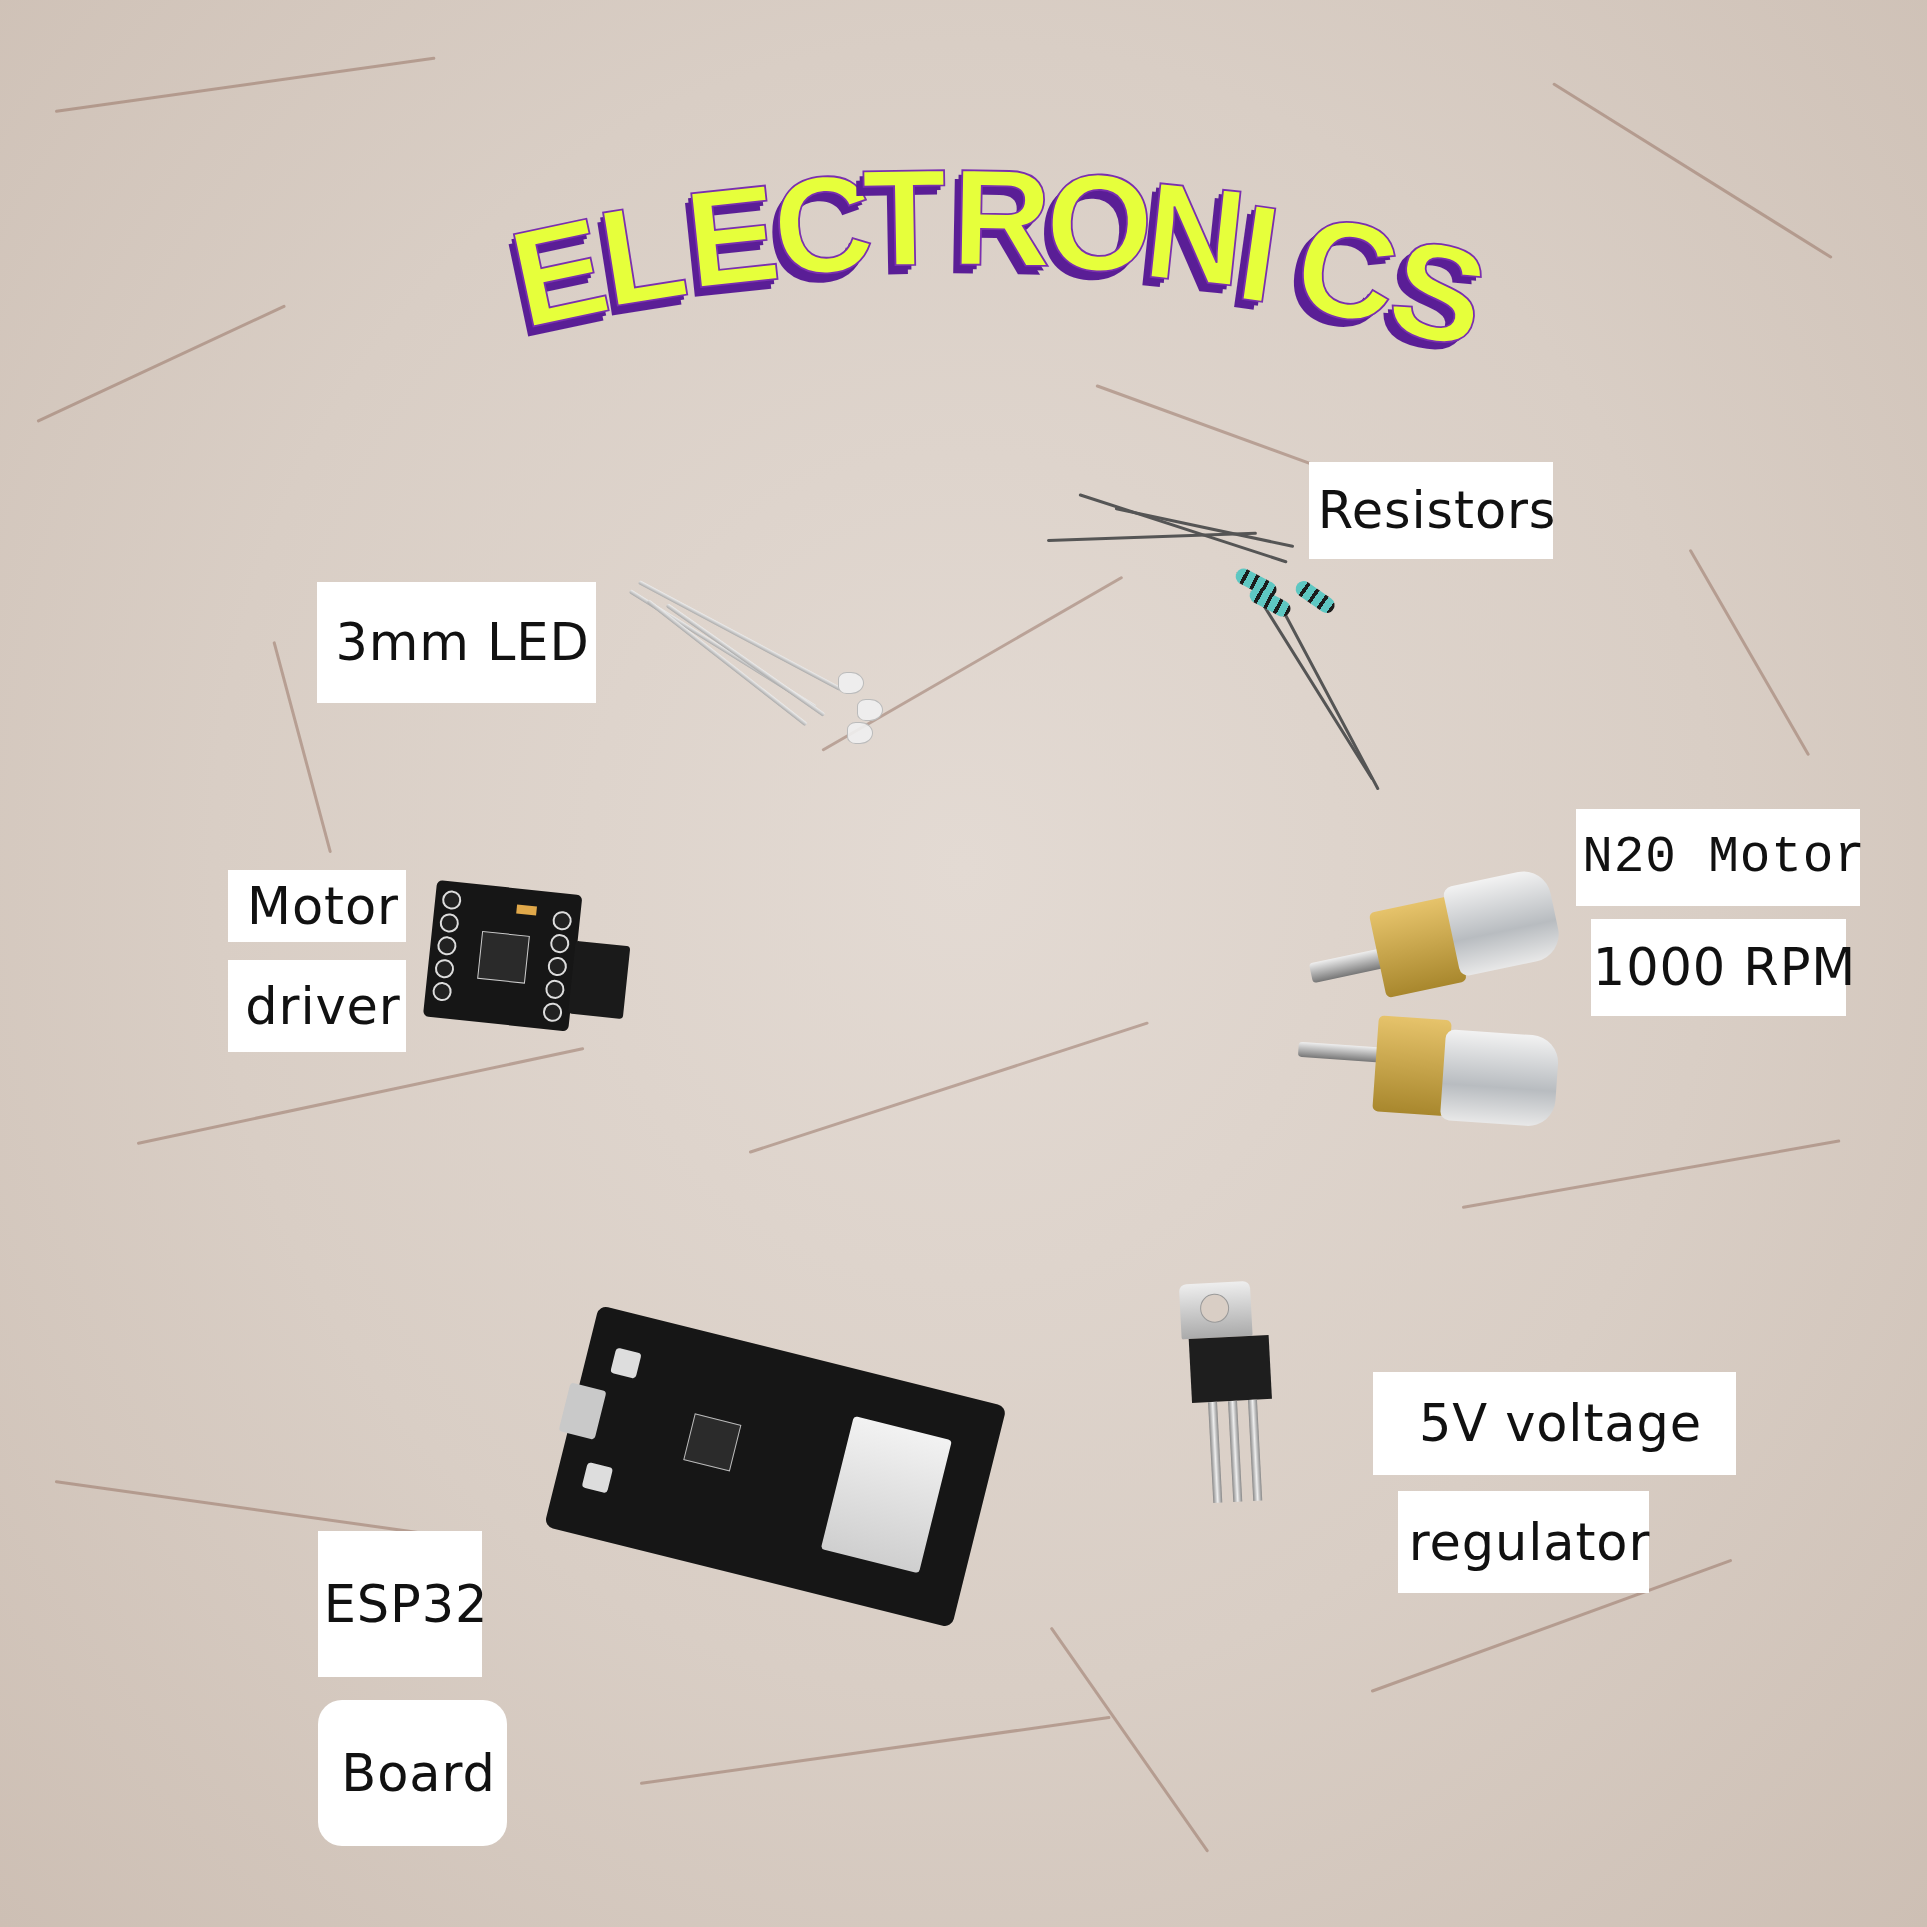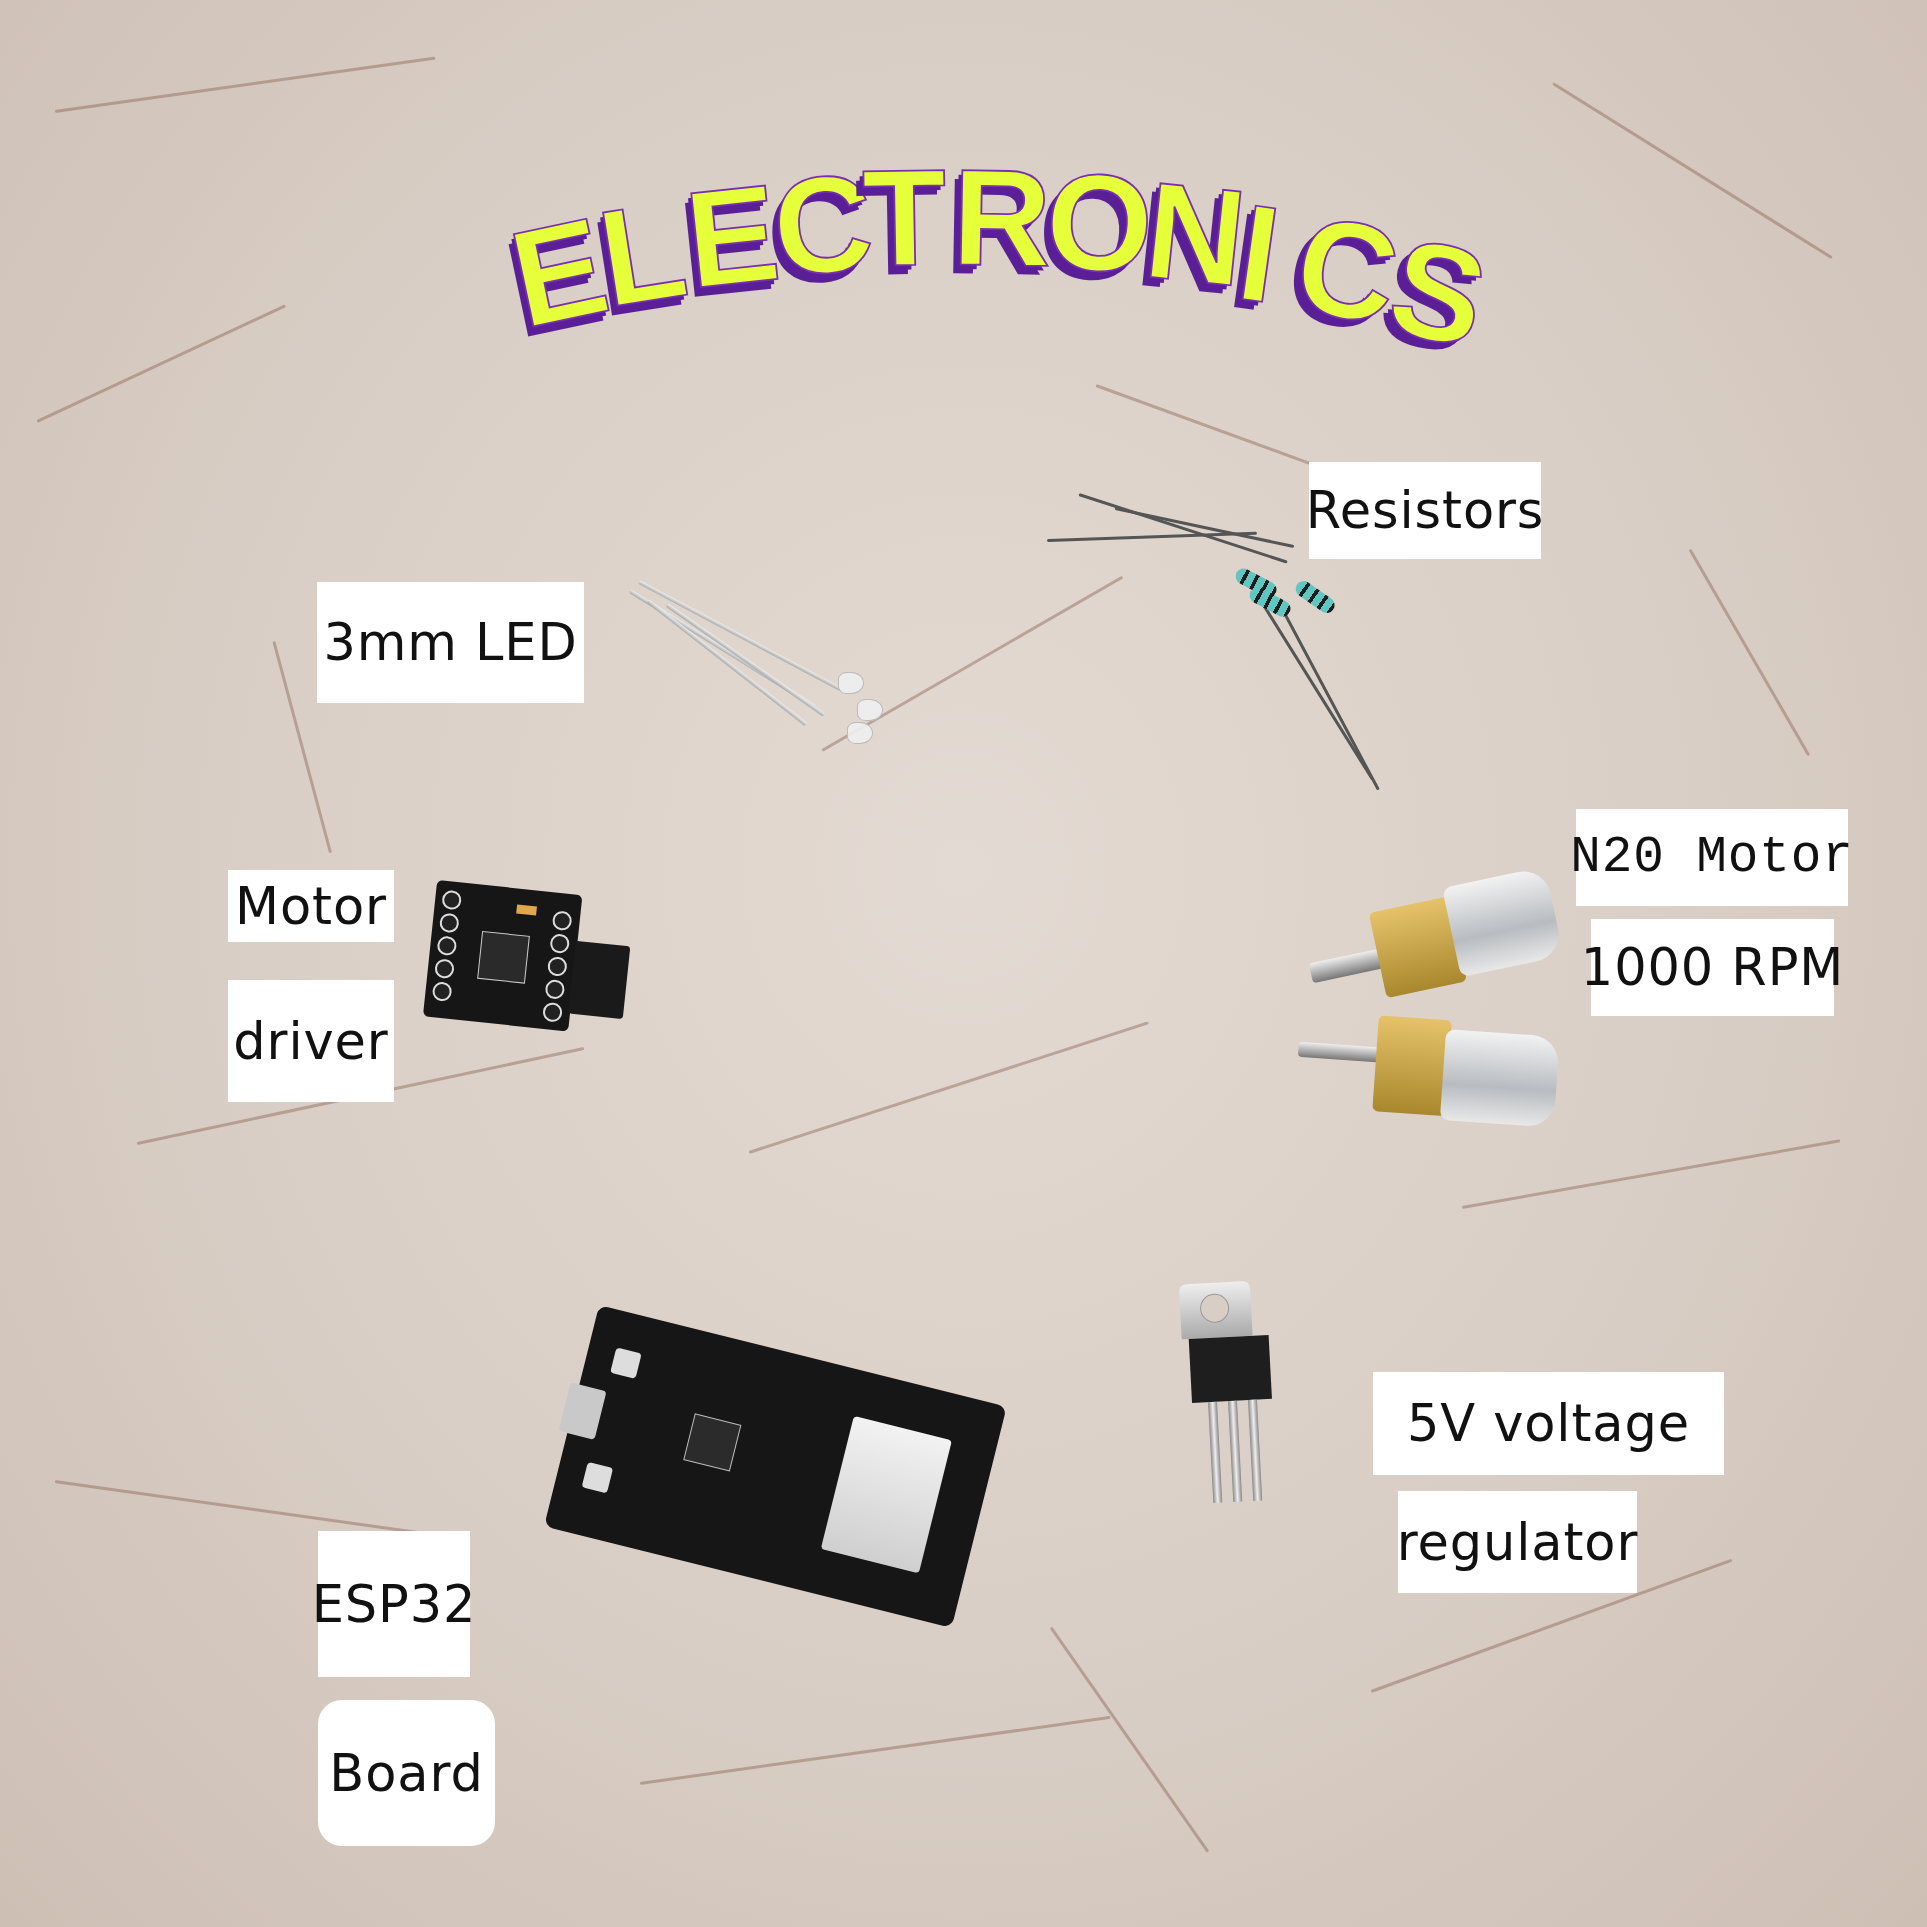--- a/index.html
+++ b/index.html
@@ -1,21 +1,21 @@
 <!DOCTYPE html>
 <html style="font-size:14.6px"><head>
 <meta charset="utf-8">
 <style>
   html,body{margin:0;padding:0;}
   body{width:1927px;height:1927px;overflow:hidden;position:relative;
     background:radial-gradient(ellipse at 50% 45%, #e3dad3 0%, #d9cec5 55%, #cdbfb4 100%);
     font-family:"DejaVu Sans", sans-serif;}
   .crack{position:absolute;height:2.7px;background:rgba(140,100,85,0.45);transform-origin:0 50%;border-radius:1.8px;}
   .label{position:absolute;background:#ffffff;color:#111;display:flex;align-items:center;justify-content:center;
-    font-family:"DejaVu Sans", sans-serif;font-size:51px;letter-spacing:0.9px;white-space:nowrap;}
+    font-family:"DejaVu Sans", sans-serif;font-size:51px;letter-spacing:0.9px;white-space:nowrap;padding-left:12px;}
   .title{position:absolute;left:512px;top:137px;width:969px;height:238px;}
   .title span{position:absolute;font-family:"Liberation Sans", sans-serif;font-weight:bold;font-size:137px;
     color:#e6ff3b;-webkit-text-stroke:1.8px #7a2fb0;text-shadow:-7.3px 9.1px 0 #5a1e96,-3.7px 4.6px 0 #5a1e96;transform-origin:50% 100%;}
   .comp{position:absolute;}
   
   .lead{position:absolute;height:3.7px;background:linear-gradient(#eee,#aaa);transform-origin:0 50%;border-radius:1.8px;}
   .ledhead{position:absolute;width:24px;height:20px;border-radius:40% 60% 60% 40%;background:rgba(240,240,240,0.9);border:1.8px solid #bbb;}
   
   .wire{position:absolute;height:2.7px;background:#555;transform-origin:0 50%;border-radius:1.8px;}
   .res{position:absolute;width:44px;height:16.4px;border-radius:8.2px;
@@ -99,21 +99,21 @@
       <div class="pad" style="left:119px;top:41px"></div>
     <div class="pad" style="left:119px;top:64px"></div>
       <div class="pad" style="left:119px;top:87px"></div>
     <div class="pad" style="left:119px;top:110px"></div>
     <div style="position:absolute;left:50px;top:46px;width:46px;height:46px;background:#2a2a2a;border:1.8px solid #ccc;"></div>
     <div style="position:absolute;left:82px;top:16.4px;width:20px;height:9.1px;background:#e0a84a;"></div>
   </div>
   <div style="position:absolute;left:144px;top:46px;width:55px;height:73px;background:#1a1a1a;border-radius:3.7px;"></div>
 </div>
 <div class="label" style="left:228px;top:870px;width:166px;height:72px;">Motor</div>
-<div class="label" style="left:228px;top:980px;width:166px;height:122px;">driver</div>
+<div class="label" style="left:228px;top:960px;width:166px;height:92px;">driver</div>
 
 <div class="comp" style="left:1297px;top:868px;width:274px;height:137px;transform:rotate(-12deg);">
   <div class="shaft" style="left:9.1px;top:69px;width:73px;height:20px;"></div>
   <div class="gear" style="left:78px;top:32px;width:82px;height:87px;"></div>
   <div class="can" style="left:155px;top:23px;width:105px;height:91px;"></div>
 </div>
 <div class="comp" style="left:1288px;top:1019px;width:283px;height:110px;transform:rotate(4deg);">
   <div class="shaft" style="left:9.1px;top:32px;width:82px;height:14.6px;"></div>
   <div class="gear" style="left:87px;top:0px;width:73px;height:96px;"></div>
   <div class="can" style="left:155px;top:9.1px;width:114px;height:91px;"></div>

